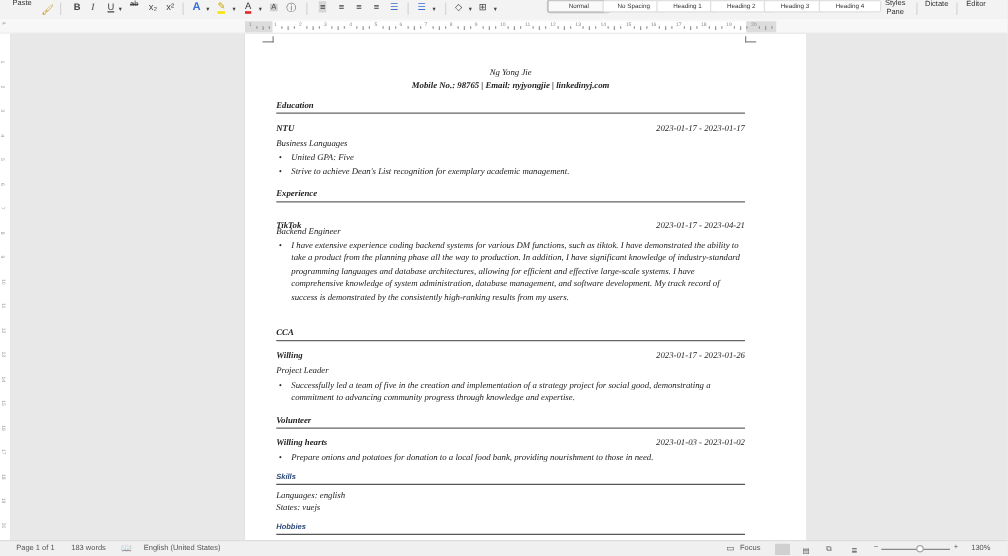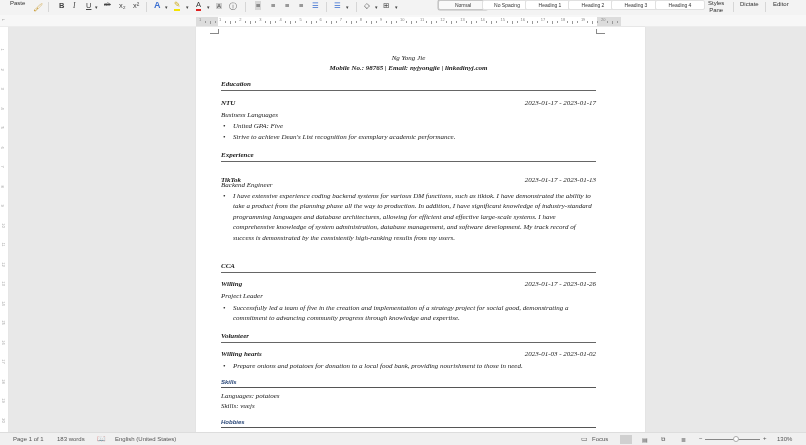--- a/index.html
+++ b/index.html
@@ -223,48 +223,48 @@
     <div class="name">Ng Yong Jie</div>
     <div class="contact">Mobile No.: 98765 | Email: nyjyongjie | linkedinyj.com</div>
 
     <div class="sec" style="top:53px">Education</div>
     <div class="row" style="top:72px">
       <span class="b">NTU</span>
       <span class="date">2023-01-17 - 2023-01-17</span>
     </div>
     <div class="row" style="top:84px">Business Languages</div>
     <div class="bul" style="top:94px">United GPA: Five</div>
-    <div class="bul" style="top:105px">Strive to achieve Dean's List recognition for exemplary academic performance.</div>
+    <div class="bul" style="top:105px">Strive to achieve Dean's List recognition for exemplary academic management.</div>
 
     <div class="sec" style="top:124px">Experience</div>
     <div class="row" style="top:149px">
       <span class="b">TikTok</span>
-      <span class="date">2023-01-17 - 2023-01-13</span>
+      <span class="date">2023-01-17 - 2023-04-21</span>
     </div>
     <div class="row" style="top:154px">Backend Engineer</div>
     <div class="bul" style="top:164px">I have extensive experience coding backend systems for various DM functions, such as tiktok. I have demonstrated the ability to take a product from the planning phase all the way to production. In addition, I have significant knowledge of industry-standard programming languages and database architectures, allowing for efficient and effective large-scale systems. I have comprehensive knowledge of system administration, database management, and software development. My track record of success is demonstrated by the consistently high-ranking results from my users.</div>
 
     <div class="sec" style="top:235px">CCA</div>
     <div class="row" style="top:253px">
       <span class="b">Willing</span>
       <span class="date">2023-01-17 - 2023-01-26</span>
     </div>
     <div class="row" style="top:265px">Project Leader</div>
     <div class="bul" style="top:276px">Successfully led a team of five in the creation and implementation of a strategy project for social good, demonstrating a commitment to advancing community progress through knowledge and expertise.</div>
 
     <div class="sec" style="top:305px">Volunteer</div>
     <div class="row" style="top:323px">
       <span class="b">Willing hearts</span>
       <span class="date">2023-01-03 - 2023-01-02</span>
     </div>
     <div class="bul" style="top:334px">Prepare onions and potatoes for donation to a local food bank, providing nourishment to those in need.</div>
 
     <div class="sec blue" style="top:352px">Skills</div>
-    <div class="row" style="top:365px">Languages: potatoes</div>
-    <div class="row" style="top:375px">Skills: vuejs</div>
+    <div class="row" style="top:365px">Languages: english</div>
+    <div class="row" style="top:375px">States: vuejs</div>
 
     <div class="sec blue" style="top:392px">Hobbies</div>
   </div>
 </div>
 
 <div class="status">
   <span class="st" style="left:13px">Page 1 of 1</span>
   <span class="st" style="left:57px">183 words</span>
   <span class="st" style="left:97px;font-size:7px;top:2px">📖</span>
   <span class="st" style="left:115px">English (United States)</span>

